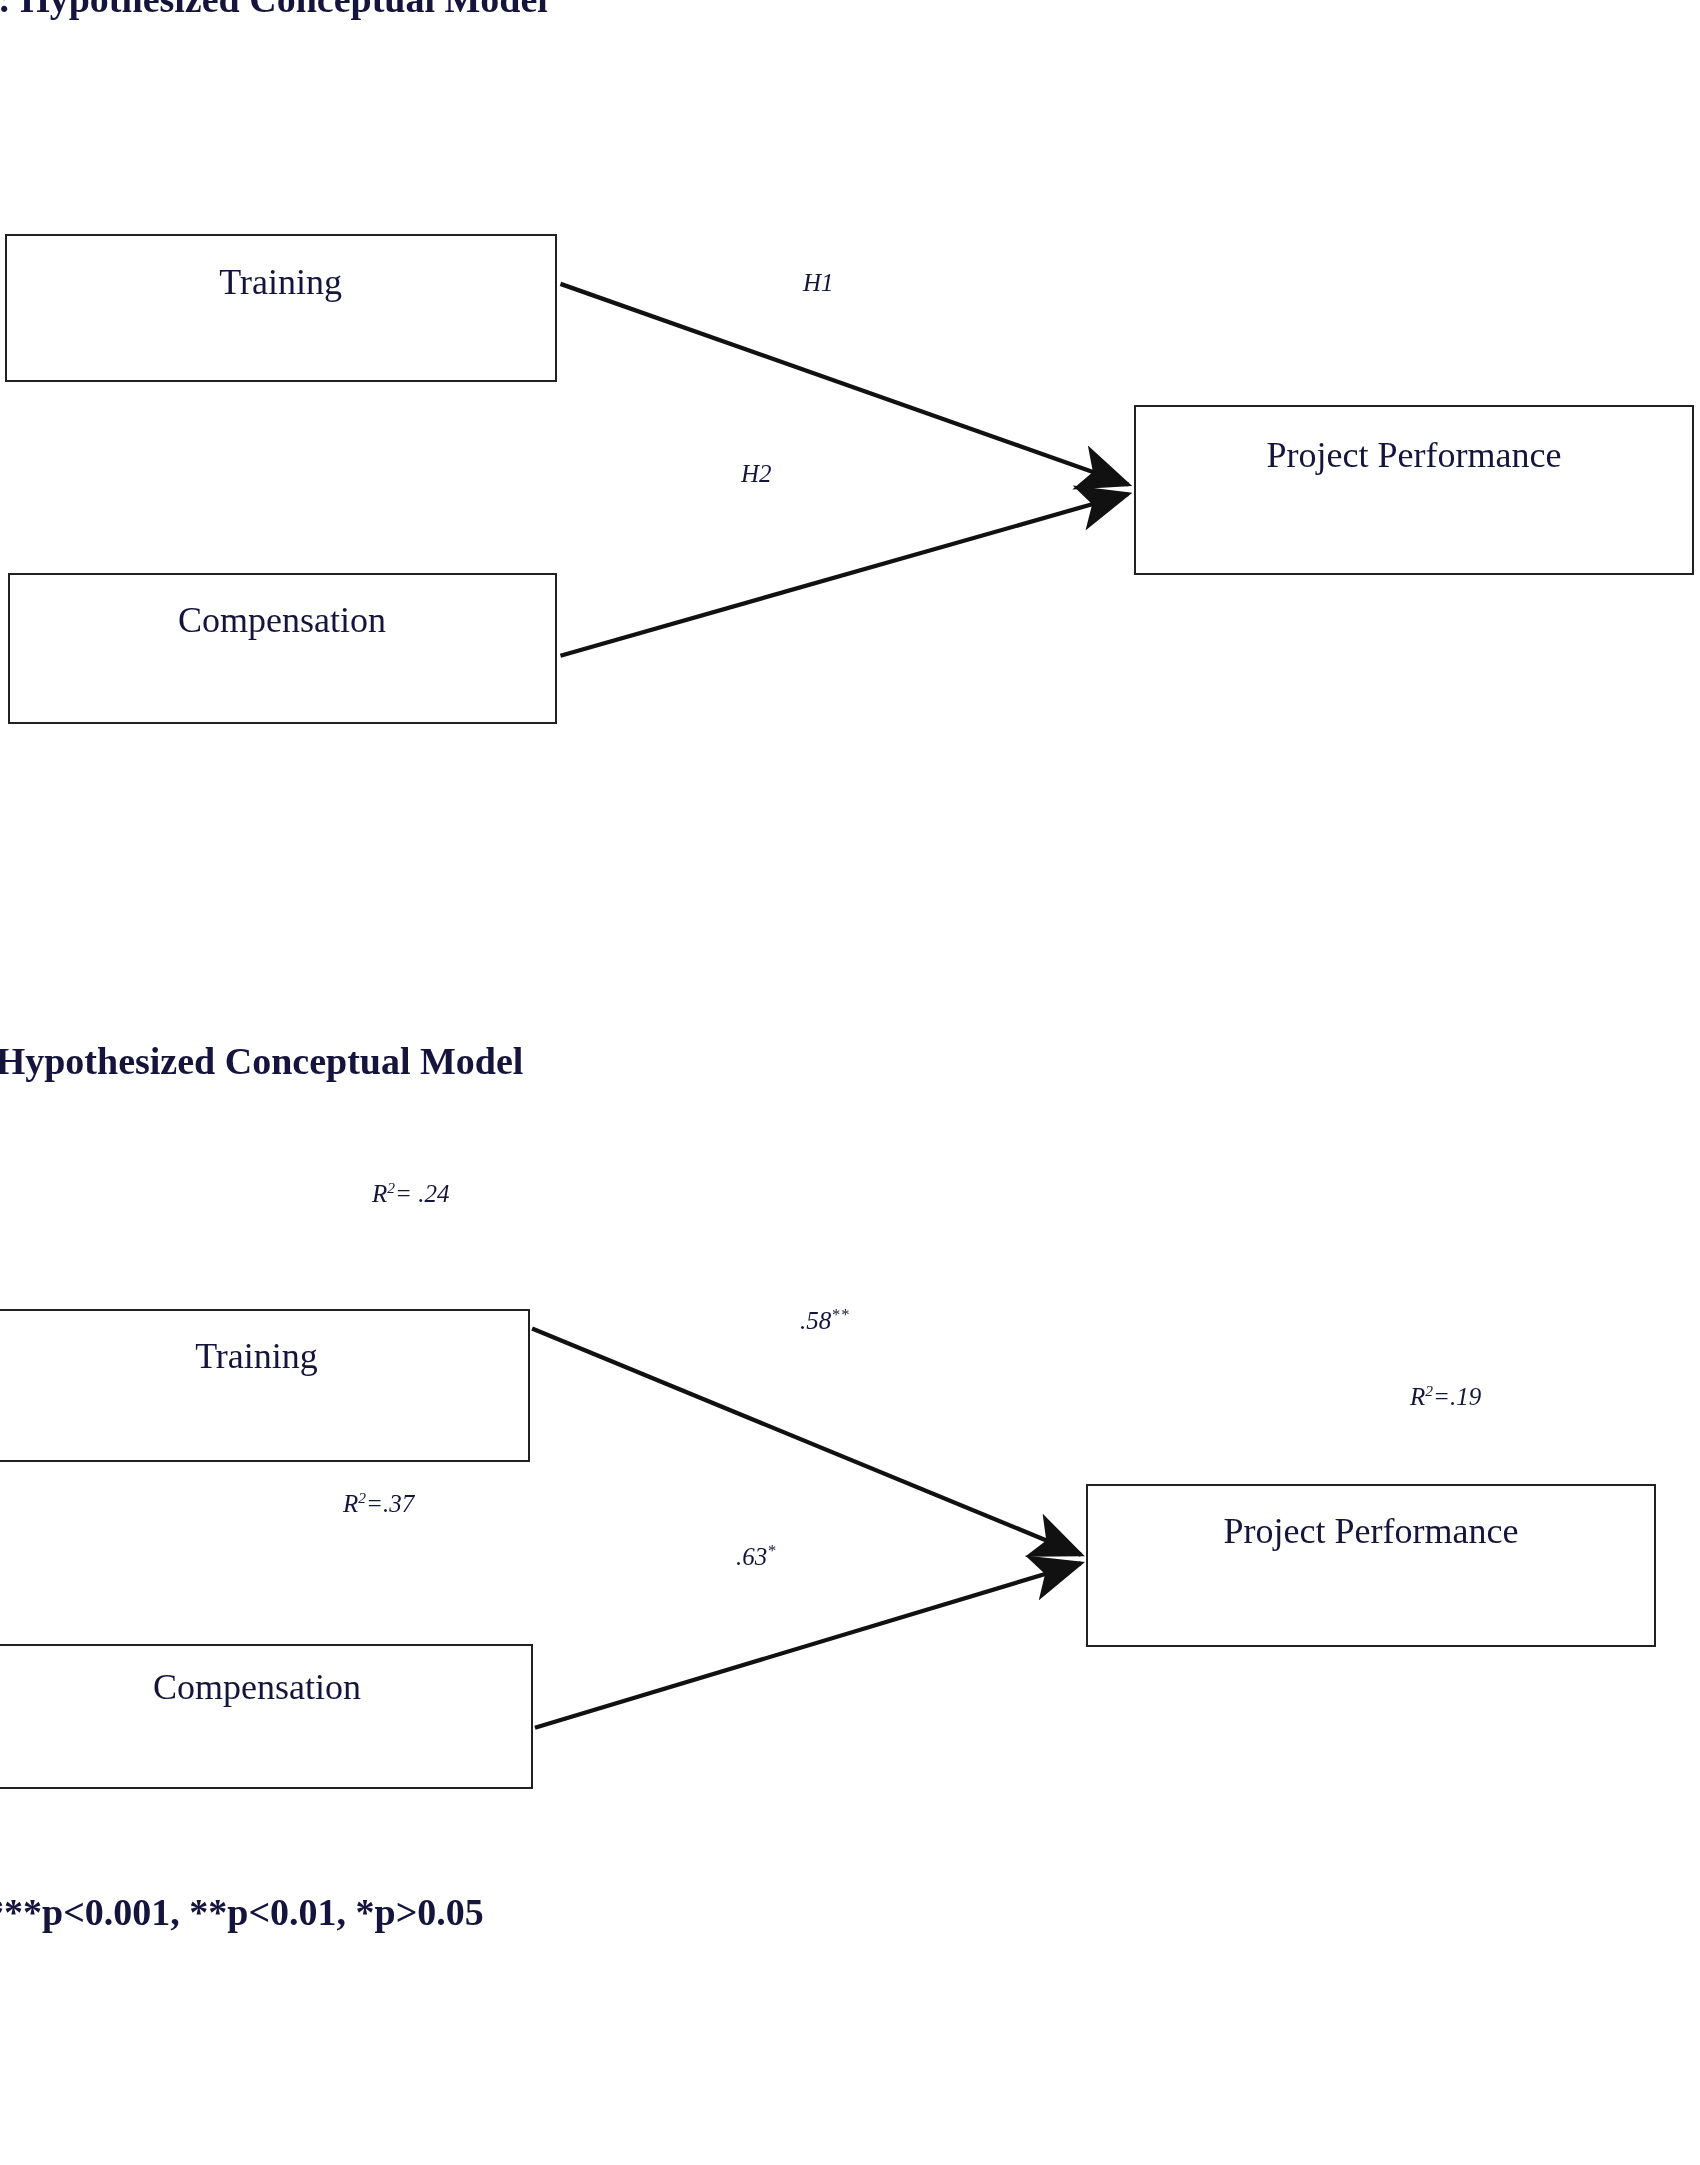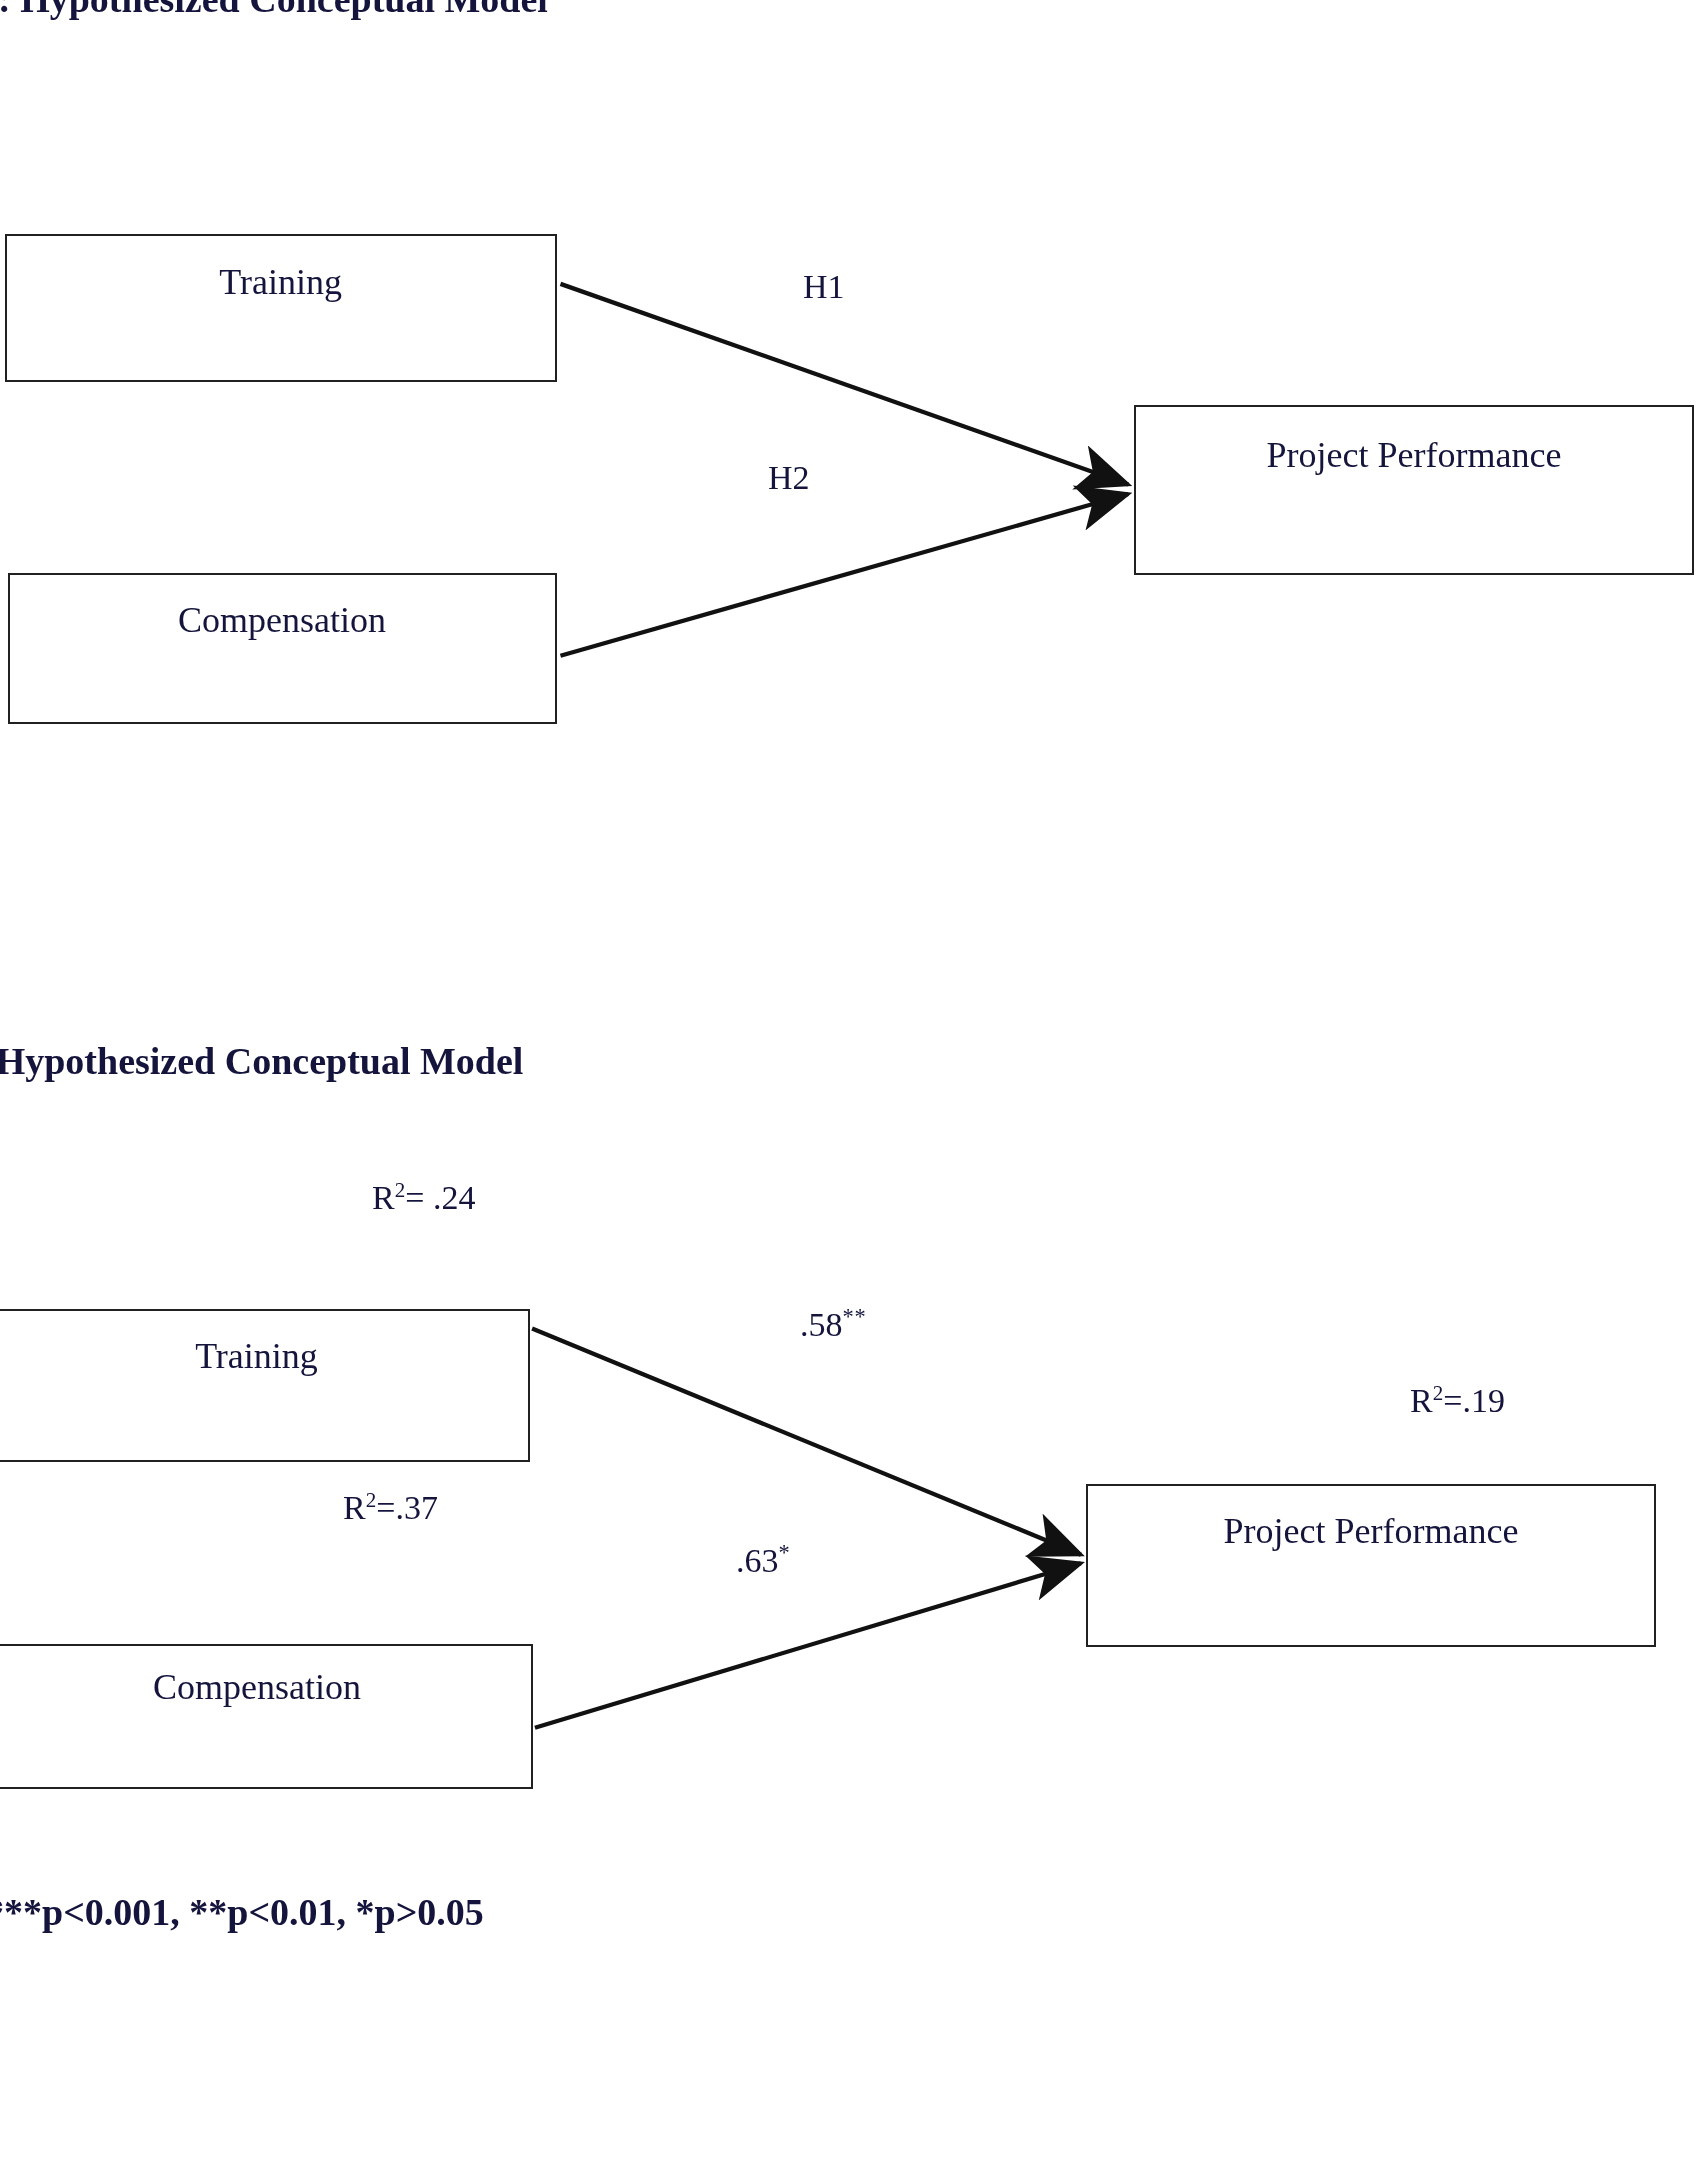--- a/index.html
+++ b/index.html
@@ -88,39 +88,40 @@
   #box-training-bot .node-label      { top: 26.5px; }
   #box-compensation-bot  { left: -19px;  top: 1644px; width: 552px;  height: 145px; }
   #box-compensation-bot .node-label  { top: 23px; }
   #box-performance-bot   { left: 1086px; top: 1484px; width: 570px;  height: 163px; }
   #box-performance-bot .node-label   { top: 26.5px; }
 
   
   .annot {
     position: absolute;
     font-family: "Liberation Serif", "DejaVu Serif", serif;
-    font-size: 34px;
+    font-size: 25px;
     line-height: 1;
     white-space: nowrap;
     color: #14143c;
+    font-style: italic;
   }
   .annot sup {
     font-size: 0.62em;
     vertical-align: super;
     line-height: 0;
   }
   .annot .stars {
     font-size: 0.66em;
     vertical-align: super;
     line-height: 0;
     letter-spacing: 0.9px;
   }
 
   #hyp-h1  { left: 803px;  top: 270px;  }
-  #hyp-h2  { left: 768px;  top: 461px;  }
+  #hyp-h2  { left: 741px;  top: 461px;  }
 
   #r2-training      { left: 372px;  top: 1181px; }
   #r2-compensation  { left: 343px;  top: 1491px; }
   #r2-performance   { left: 1410px; top: 1384px; }
   #coef-training    { left: 768px;  top: 1308px; margin-left: 32px; }
   #coef-compensation{ left: 736px;  top: 1519px; margin-top: 25px; }
 
   
   .arrows {
     position: absolute;

